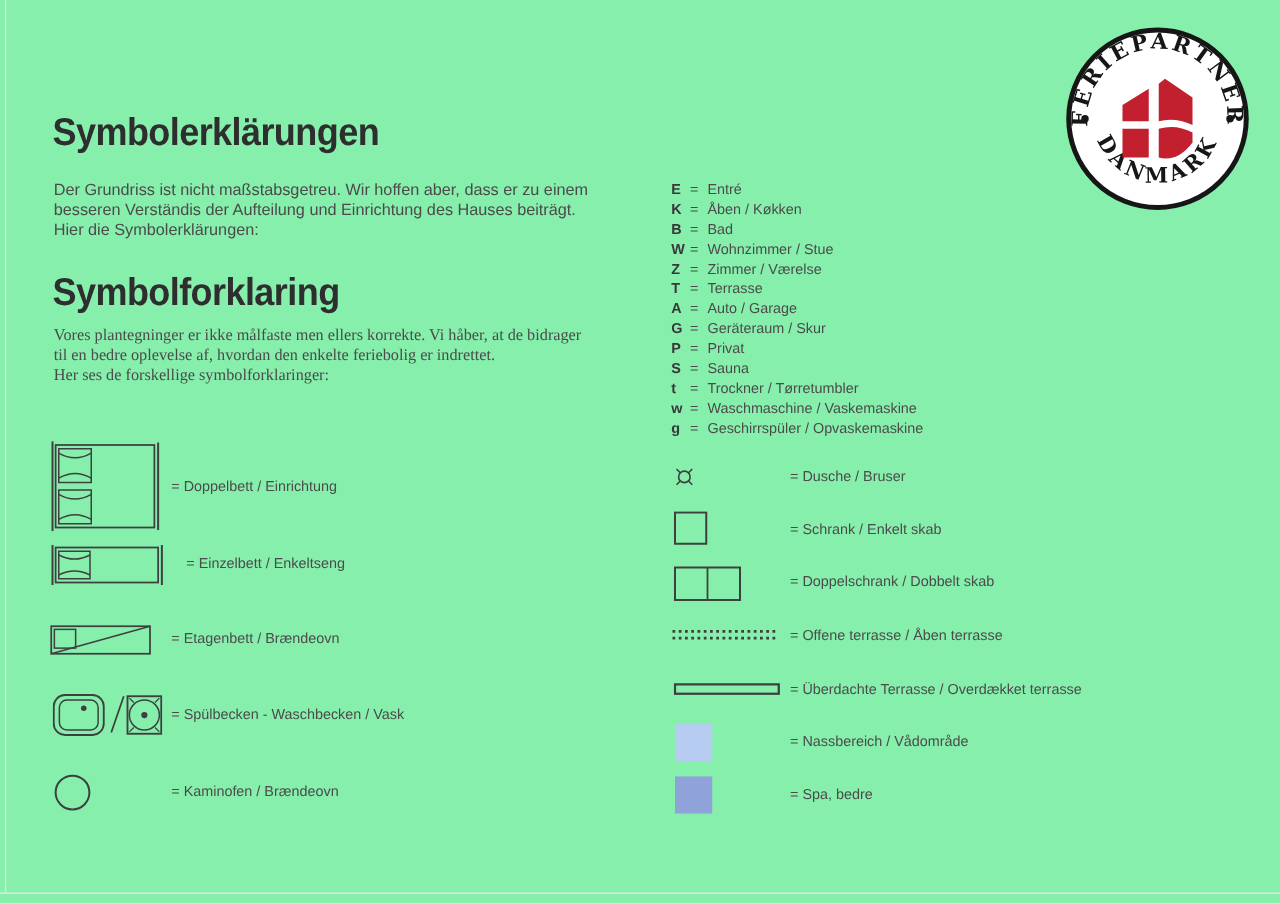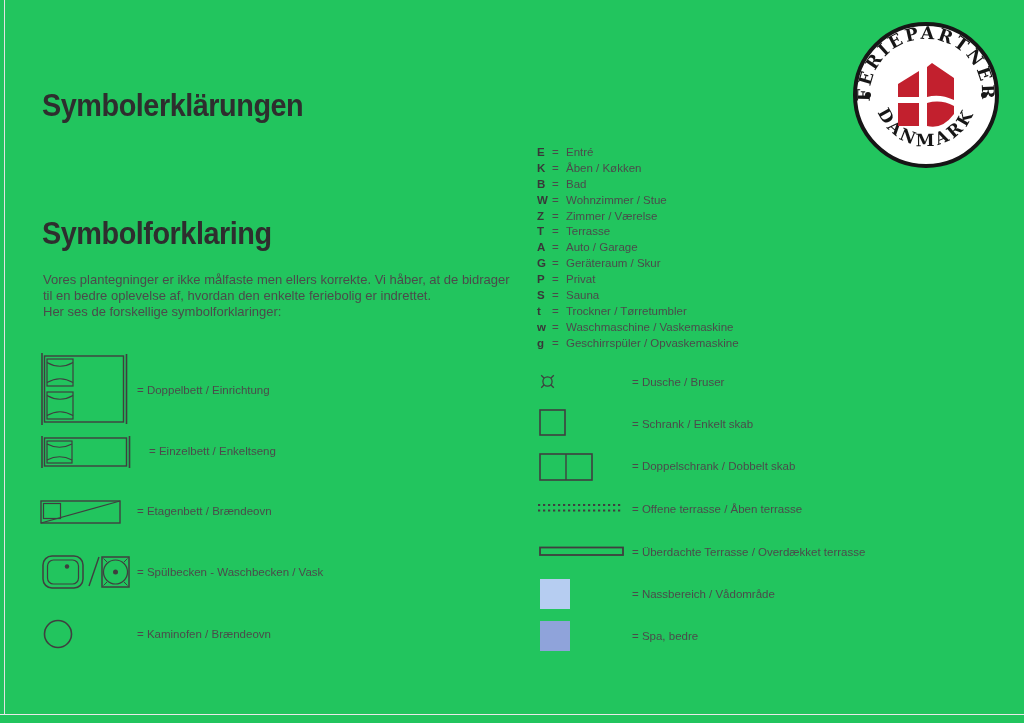--- a/index.html
+++ b/index.html
@@ -1,36 +1,36 @@
 <!DOCTYPE html>
 <html><head>
 <meta charset="utf-8">
 <style>
   html,body { margin:0; padding:0; background:#fff; }
   .page {
-    position:relative; width:1024px; height:723px; background:#22c55e;
+    position:relative; width:1024px; height:723px; background:#86efac;
     font-family:"Liberation Sans", sans-serif; overflow:hidden;
   }
   .edge-left  { position:absolute; left:4px; top:0; width:1px; height:714px; background:#e2e2e2; }
   .edge-bottom{ position:absolute; left:0; top:714px; width:1024px; height:1px; background:#e9e9e9; }
 
   .title {
     position:absolute; left:42px; margin:0; color:#2e2e2e;
     font-size:31px; font-weight:600; letter-spacing:-0.5px;
     transform:scaleX(0.93); transform-origin:left top; white-space:nowrap;
   }
   .title-de { top:88px; }
   .title-da { top:216px; }
 
   .para {
     position:absolute; left:43px; width:500px; margin:0;
     font-size:13px; line-height:16.2px; color:#4b4b4b; white-space:pre-line;
   }
   .para-de { top:144px; }
-  .para-da { top:272px; }
+  .para-da { top:260px;font-family:Liberation Serif, serif; }
 
   .codes { position:absolute; left:537px; top:146px; font-size:11.5px; color:#4b4b4b; }
   .code-row { display:flex; height:15.9px; align-items:baseline; }
   .code-letter { width:15px; font-weight:bold; color:#383838; }
   .code-eq { width:14px; color:#4b4b4b; }
 
   .sym-icon { position:absolute; }
   .sym-label { position:absolute; font-size:11.5px; color:#4b4b4b; white-space:nowrap; }
 
   svg { display:block; }
@@ -39,20 +39,23 @@
   .logo { position:absolute; left:847px; top:16px; }
 </style>
 </head>
 <body>
 
 <div class="page">
   <div class="edge-left"></div>
   <div class="edge-bottom"></div>
 
   <h1 class="title title-de">Symbolerklärungen</h1>
+  <p class="para para-de">Der Grundriss ist nicht maßstabsgetreu. Wir hoffen aber, dass er zu einem
+besseren Verständis der Aufteilung und Einrichtung des Hauses beiträgt.
+Hier die Symbolerklärungen:</p>
   <h1 class="title title-da">Symbolforklaring</h1>
   <p class="para para-da">Vores plantegninger er ikke målfaste men ellers korrekte. Vi håber, at de bidrager
 til en bedre oplevelse af, hvordan den enkelte feriebolig er indrettet.
 Her ses de forskellige symbolforklaringer:</p>
 
   <div class="codes">
     <div class="code-row">
         <span class="code-letter">E</span>
         <span class="code-eq">=</span>
         <span class="code-label">Entré</span>

